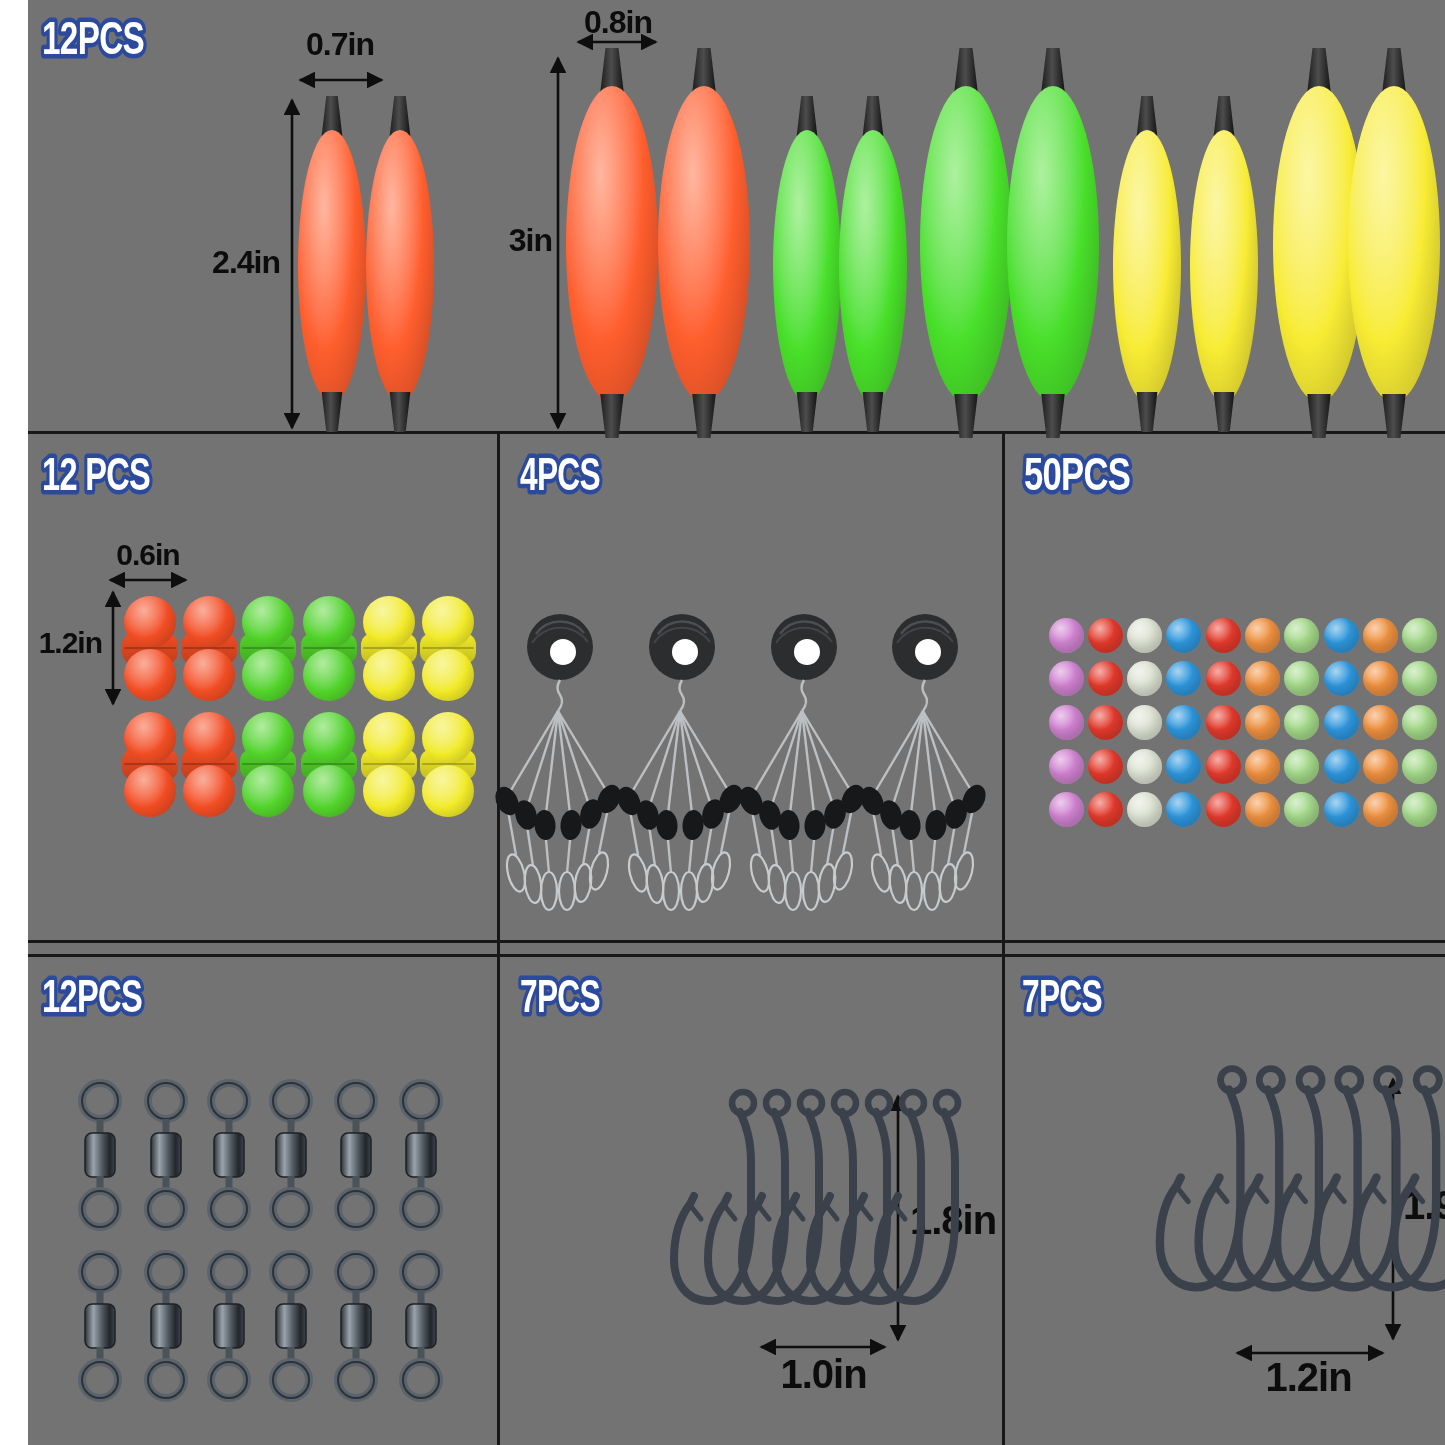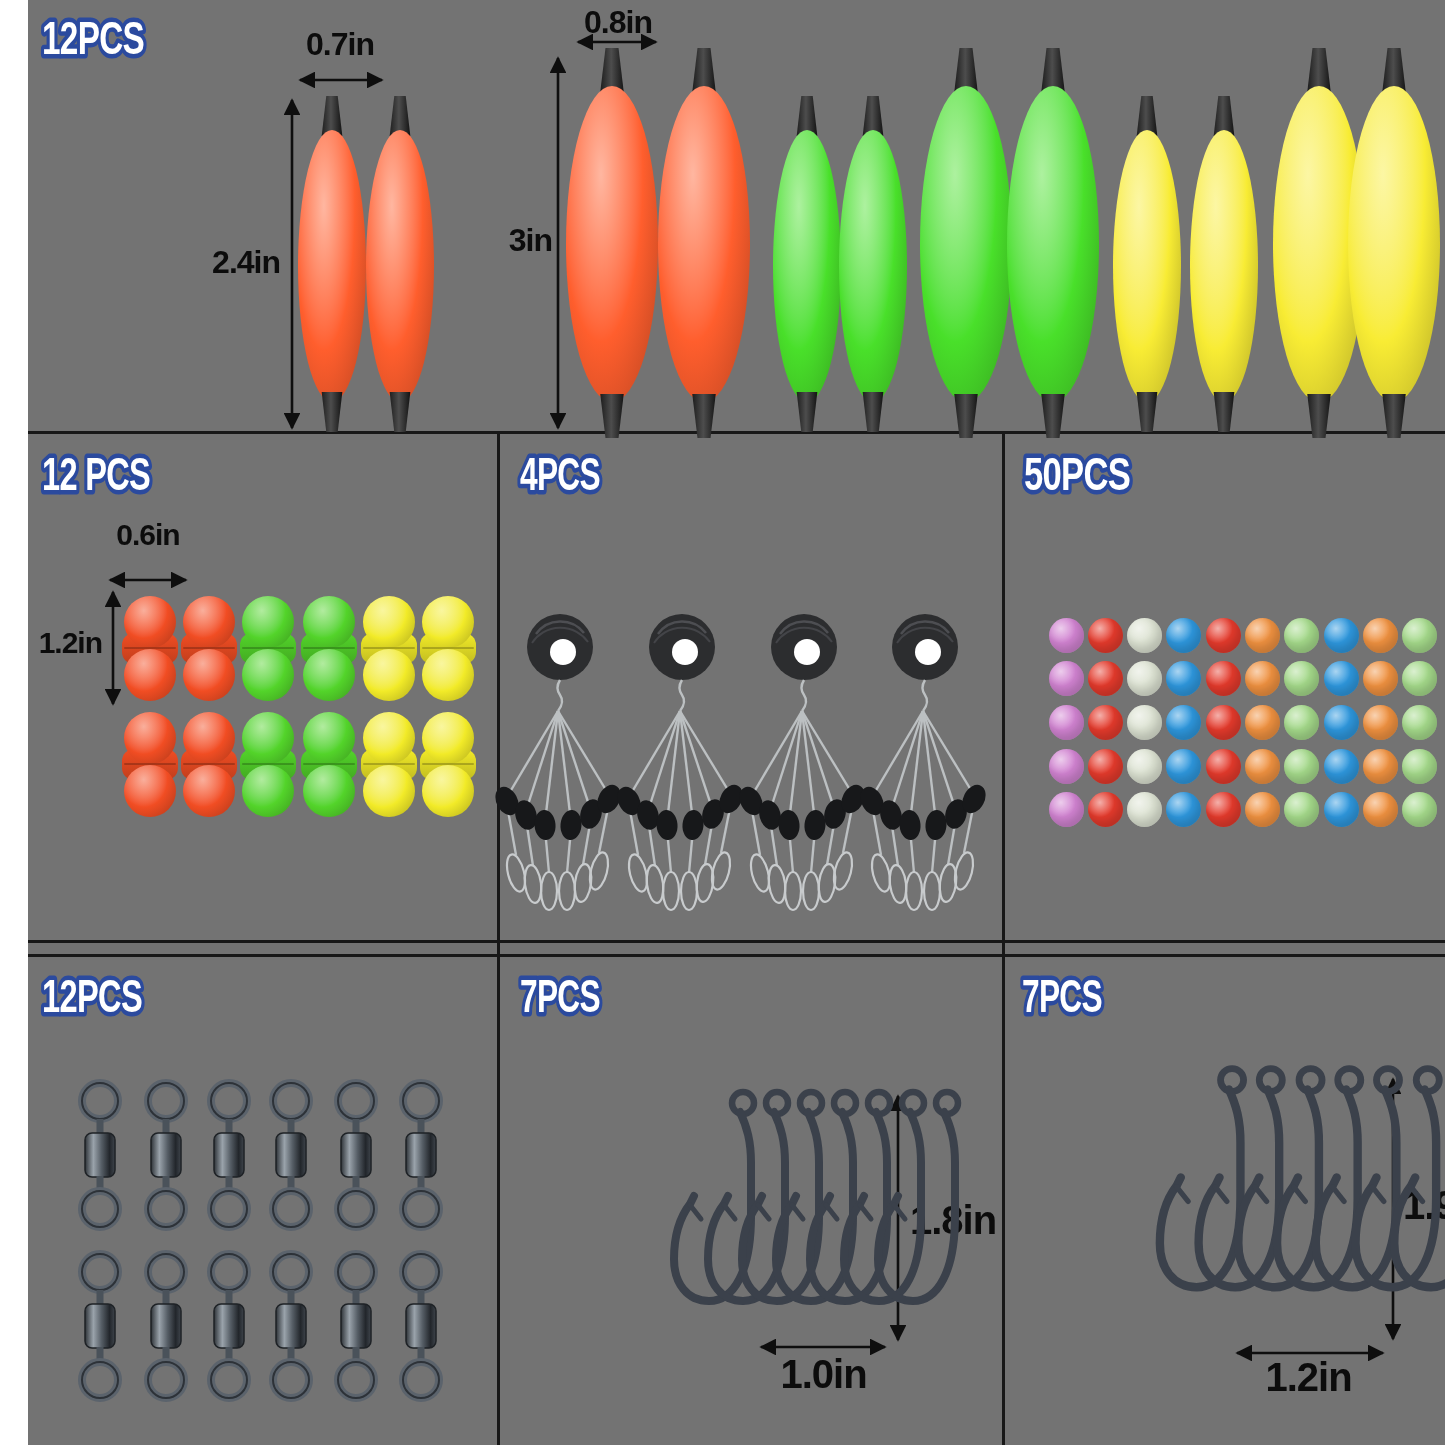--- a/index.html
+++ b/index.html
@@ -132,21 +132,21 @@
     </svg>
   <svg class="pcs" style="left:988px;top:966px" width="260" height="60">
     <text x="6" y="46" textLength="80" lengthAdjust="spacingAndGlyphs">7PCS</text>
     </svg>
 
   <div class="dim" style="left:262px;top:28px;width:100px;text-align:center">0.7in</div>
   <div class="dim" style="left:148px;top:246px;width:104px;text-align:right">2.4in</div>
   <div class="dim" style="left:540px;top:6px;width:100px;text-align:center">0.8in</div>
   <div class="dim" style="left:446px;top:224px;width:78px;text-align:right">3in</div>
 
-  <div class="dim mid" style="left:70px;top:520px;width:100px;text-align:center">0.6in</div>
+  <div class="dim mid" style="left:70px;top:540px;width:100px;text-align:center">0.6in</div>
   <div class="dim mid" style="left:0;top:628px;width:74px;text-align:right">1.2in</div>
 
   <div class="dim big" style="left:882px;top:1200px">1.8in</div>
   <div class="dim big" style="left:733px;top:1354px;width:125px;text-align:center">1.0in</div>
   <div class="dim big" style="left:1375px;top:1185px">1.9in</div>
   <div class="dim big" style="left:1218px;top:1357px;width:125px;text-align:center">1.2in</div>
 
   <svg class="arrow" style="left:268px;top:72px" width="90" height="16">
       <line x1="4" y1="8" x2="86" y2="8" marker-start="url(#mk-arrow)" marker-end="url(#mk-arrow)"></line>
     </svg>

